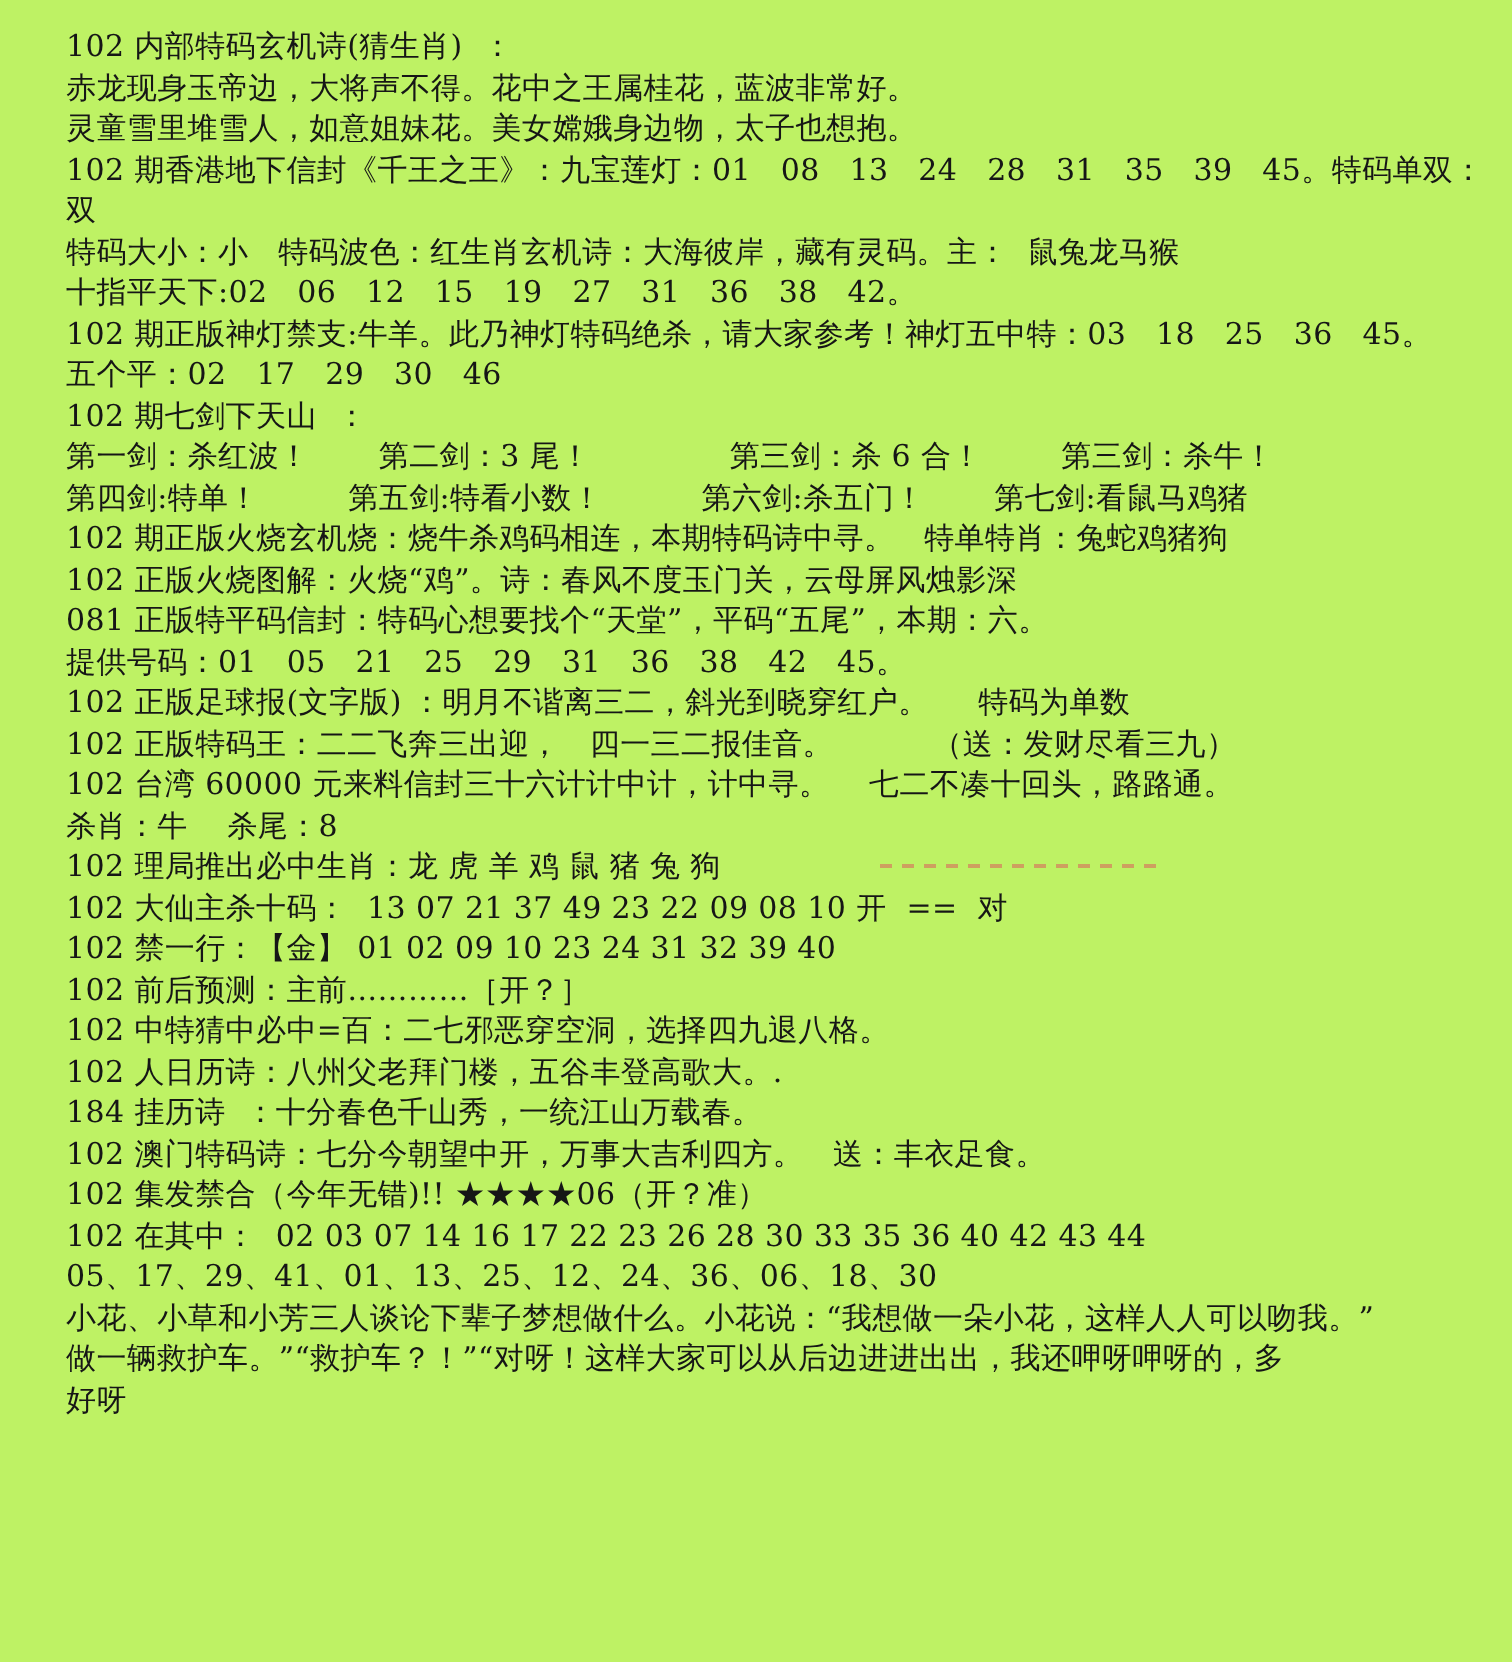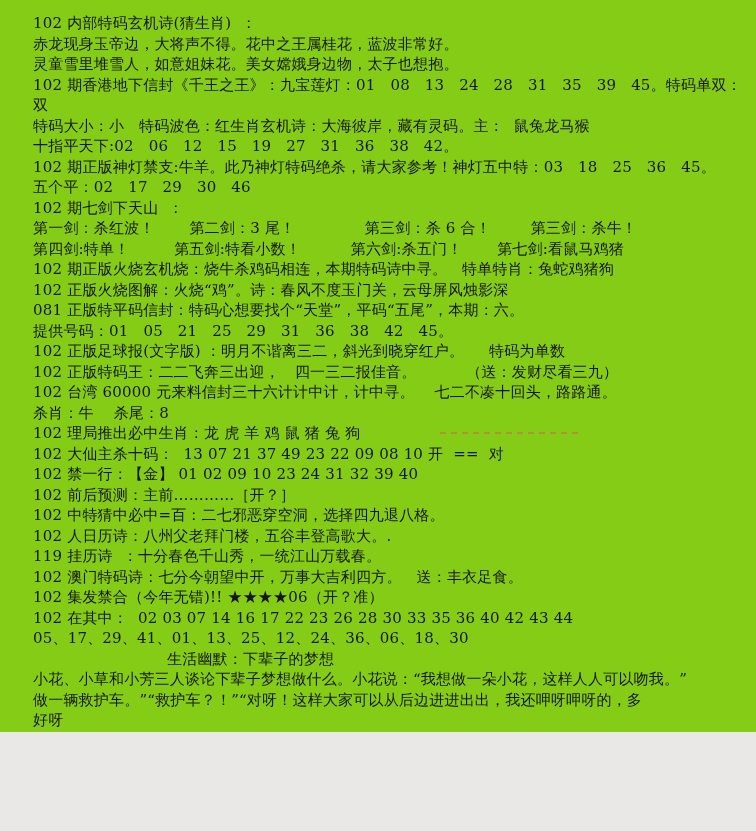--- a/index.html
+++ b/index.html
@@ -4,23 +4,23 @@
 <style>
   html, body {
     margin: 0;
     padding: 0;
     background: #e9e8e6;
     font-family: "DejaVu Serif", "Liberation Serif", serif;
   }
   .page {
     position: relative;
     width: 756px;
-    height: 732px;
+    height: 831px;
     margin: 0 auto;
-    background: #84cc16;
+    background: #bef264;
     color: #161616;
     overflow: hidden;
     box-sizing: border-box;
     padding: 13px 8px 0 33px;
   }
   .doc-lines {
     width: 100%;
   }
   .text-line {
     position: relative;
@@ -75,23 +75,22 @@
       <div class="text-line">102 正版足球报(文字版) ：明月不谐离三二，斜光到晓穿红户。     特码为单数</div>
       <div class="text-line">102 正版特码王：二二飞奔三出迎，   四一三二报佳音。          （送：发财尽看三九）</div>
       <div class="text-line">102 台湾 60000 元来料信封三十六计计中计，计中寻。    七二不凑十回头，路路通。</div>
       <div class="text-line">杀肖：牛    杀尾：8</div>
       <div class="text-line has-red-mark">102 理局推出必中生肖：龙 虎 羊 鸡 鼠 猪 兔 狗</div>
       <div class="text-line">102 大仙主杀十码：  13 07 21 37 49 23 22 09 08 10 开  ==  对</div>
       <div class="text-line">102 禁一行：【金】 01 02 09 10 23 24 31 32 39 40</div>
       <div class="text-line">102 前后预测：主前…………［开？］</div>
       <div class="text-line">102 中特猜中必中=百：二七邪恶穿空洞，选择四九退八格。</div>
       <div class="text-line">102 人日历诗：八州父老拜门楼，五谷丰登高歌大。.</div>
-      <div class="text-line">119 挂历诗  ：十分春色千山秀，一统江山万载春。</div>
+      <div class="text-line">184 挂历诗  ：十分春色千山秀，一统江山万载春。</div>
       <div class="text-line">102 澳门特码诗：七分今朝望中开，万事大吉利四方。   送：丰衣足食。</div>
       <div class="text-line">102 集发禁合（今年无错)!! ★★★★06（开？准）</div>
       <div class="text-line">102 在其中：  02 03 07 14 16 17 22 23 26 28 30 33 35 36 40 42 43 44</div>
       <div class="text-line">05、17、29、41、01、13、25、12、24、36、06、18、30</div>
-      <div class="text-line humor-title">生活幽默：下辈子的梦想</div>
       <div class="text-line">小花、小草和小芳三人谈论下辈子梦想做什么。小花说：“我想做一朵小花，这样人人可以吻我。”</div>
       <div class="text-line">做一辆救护车。”“救护车？！”“对呀！这样大家可以从后边进进出出，我还呷呀呷呀的，多</div>
       <div class="text-line">好呀</div>
     </div>
 </div>
 
 </body></html>

